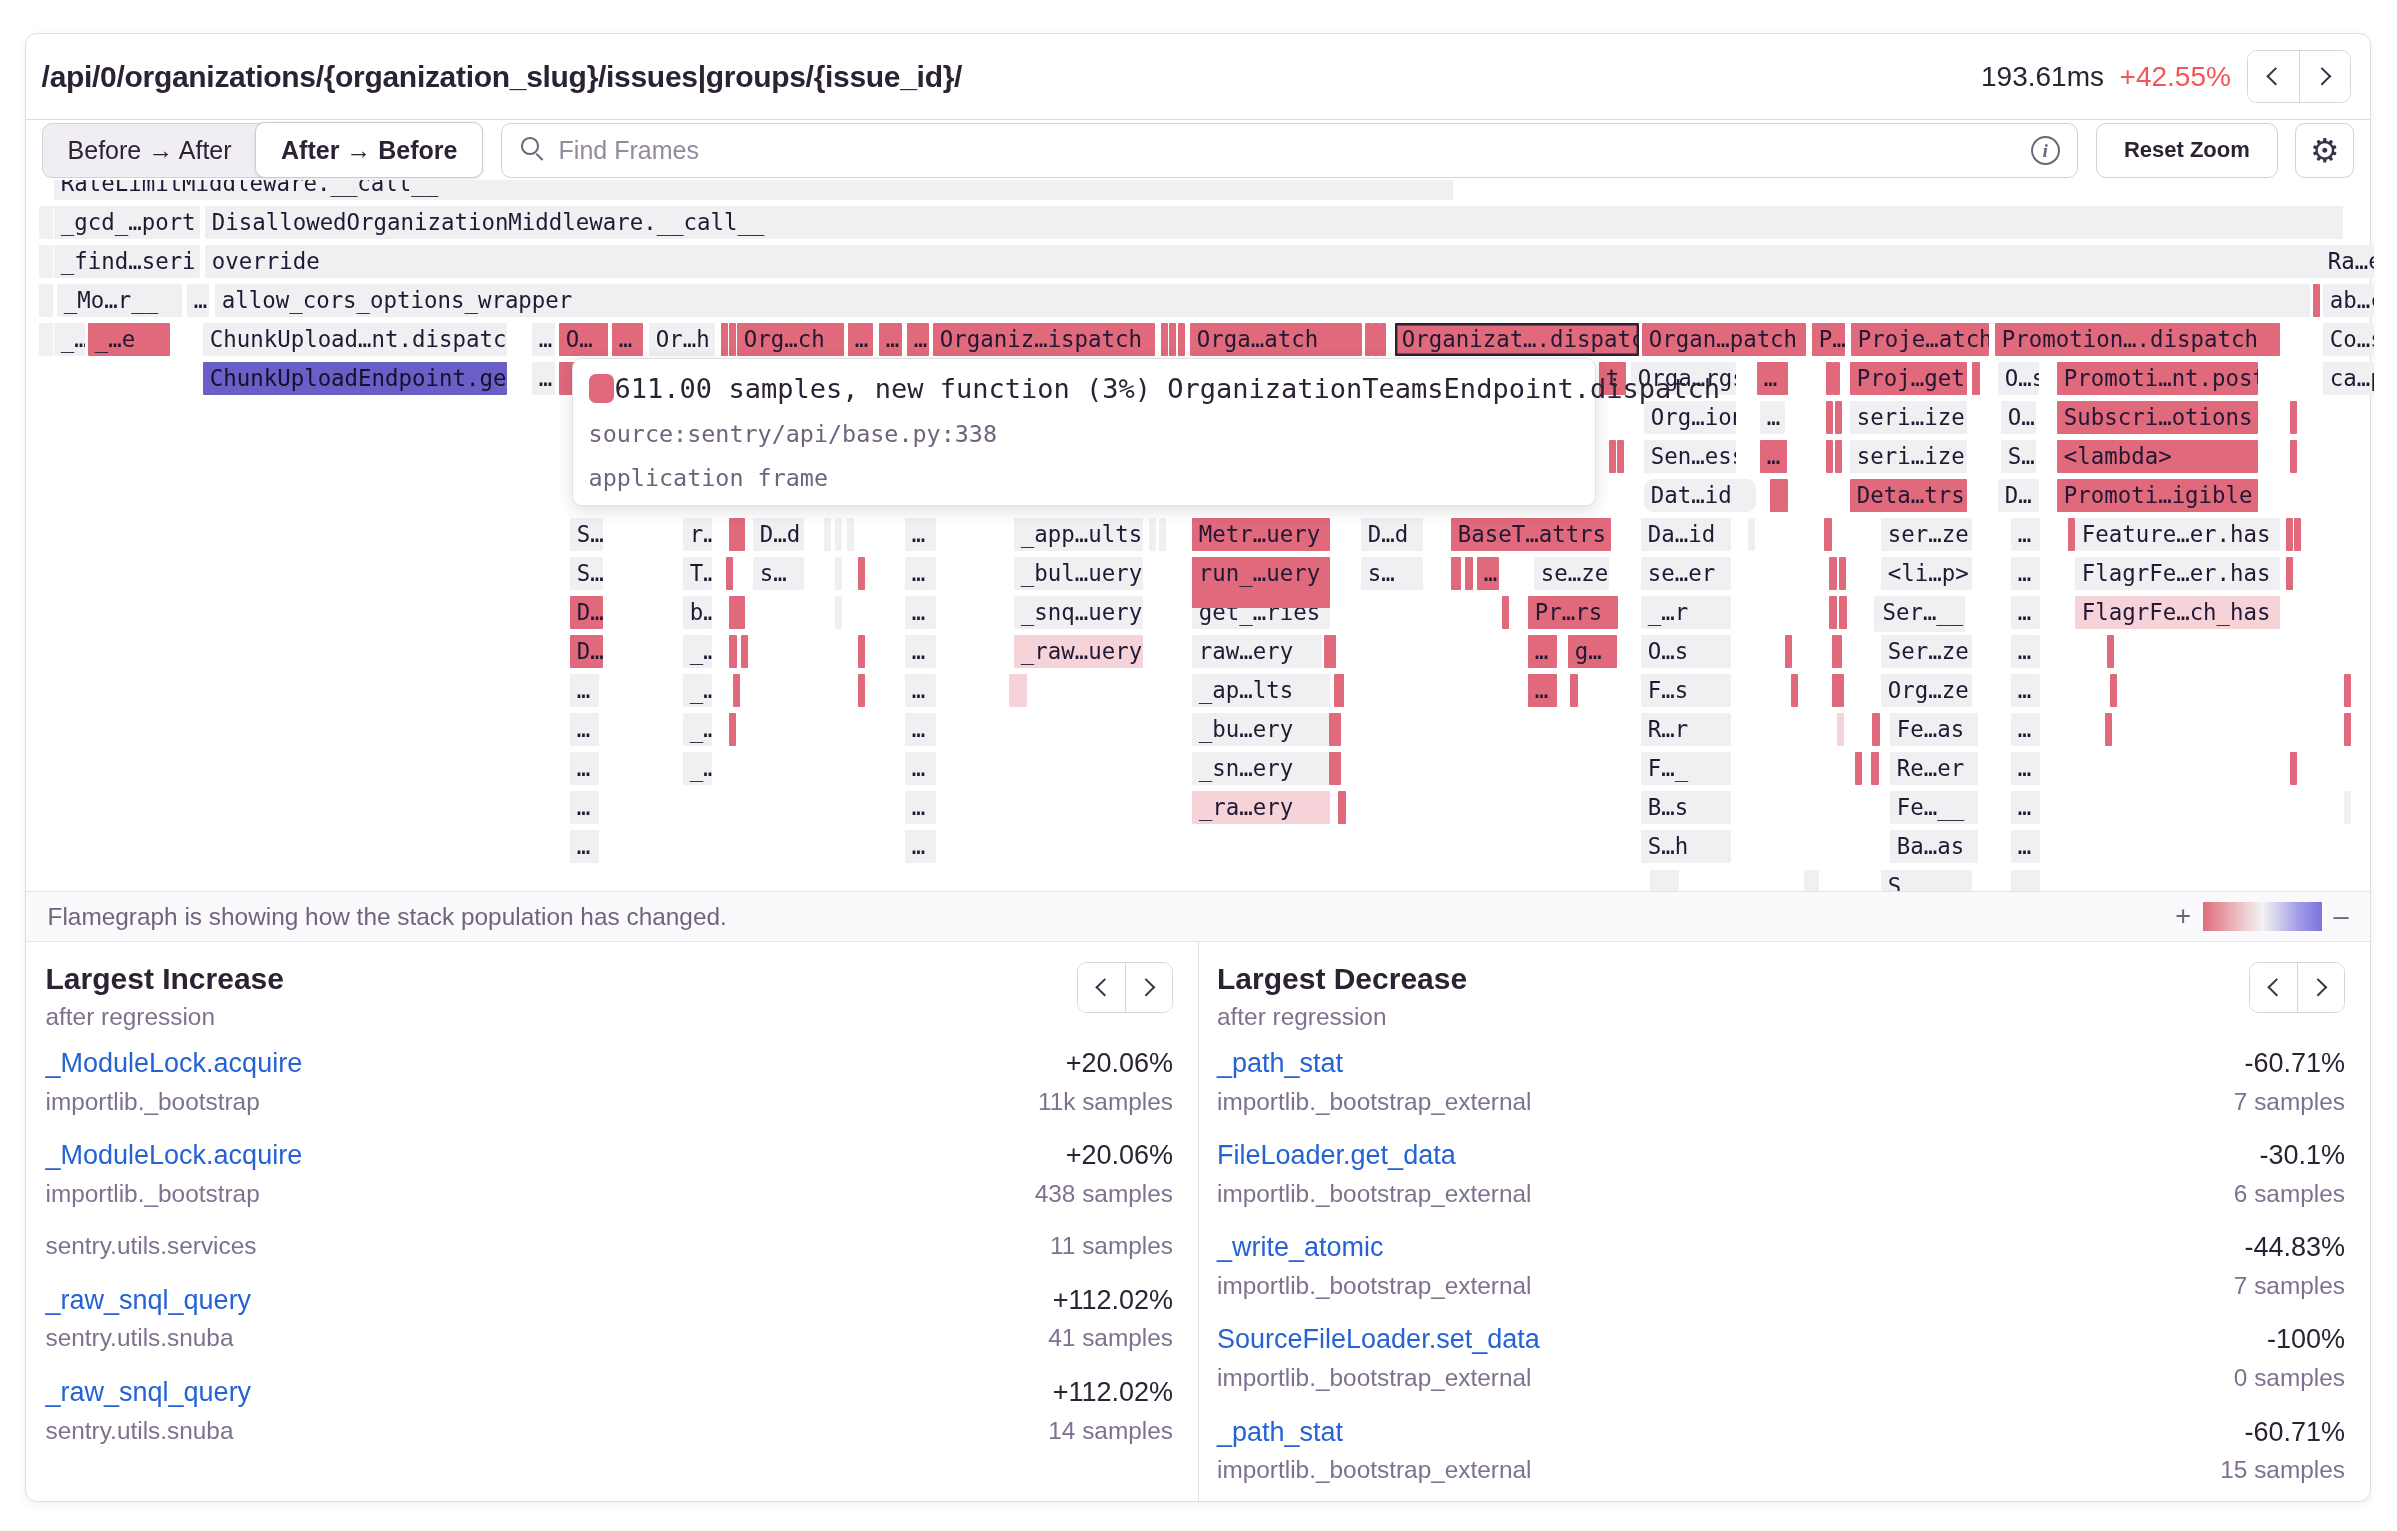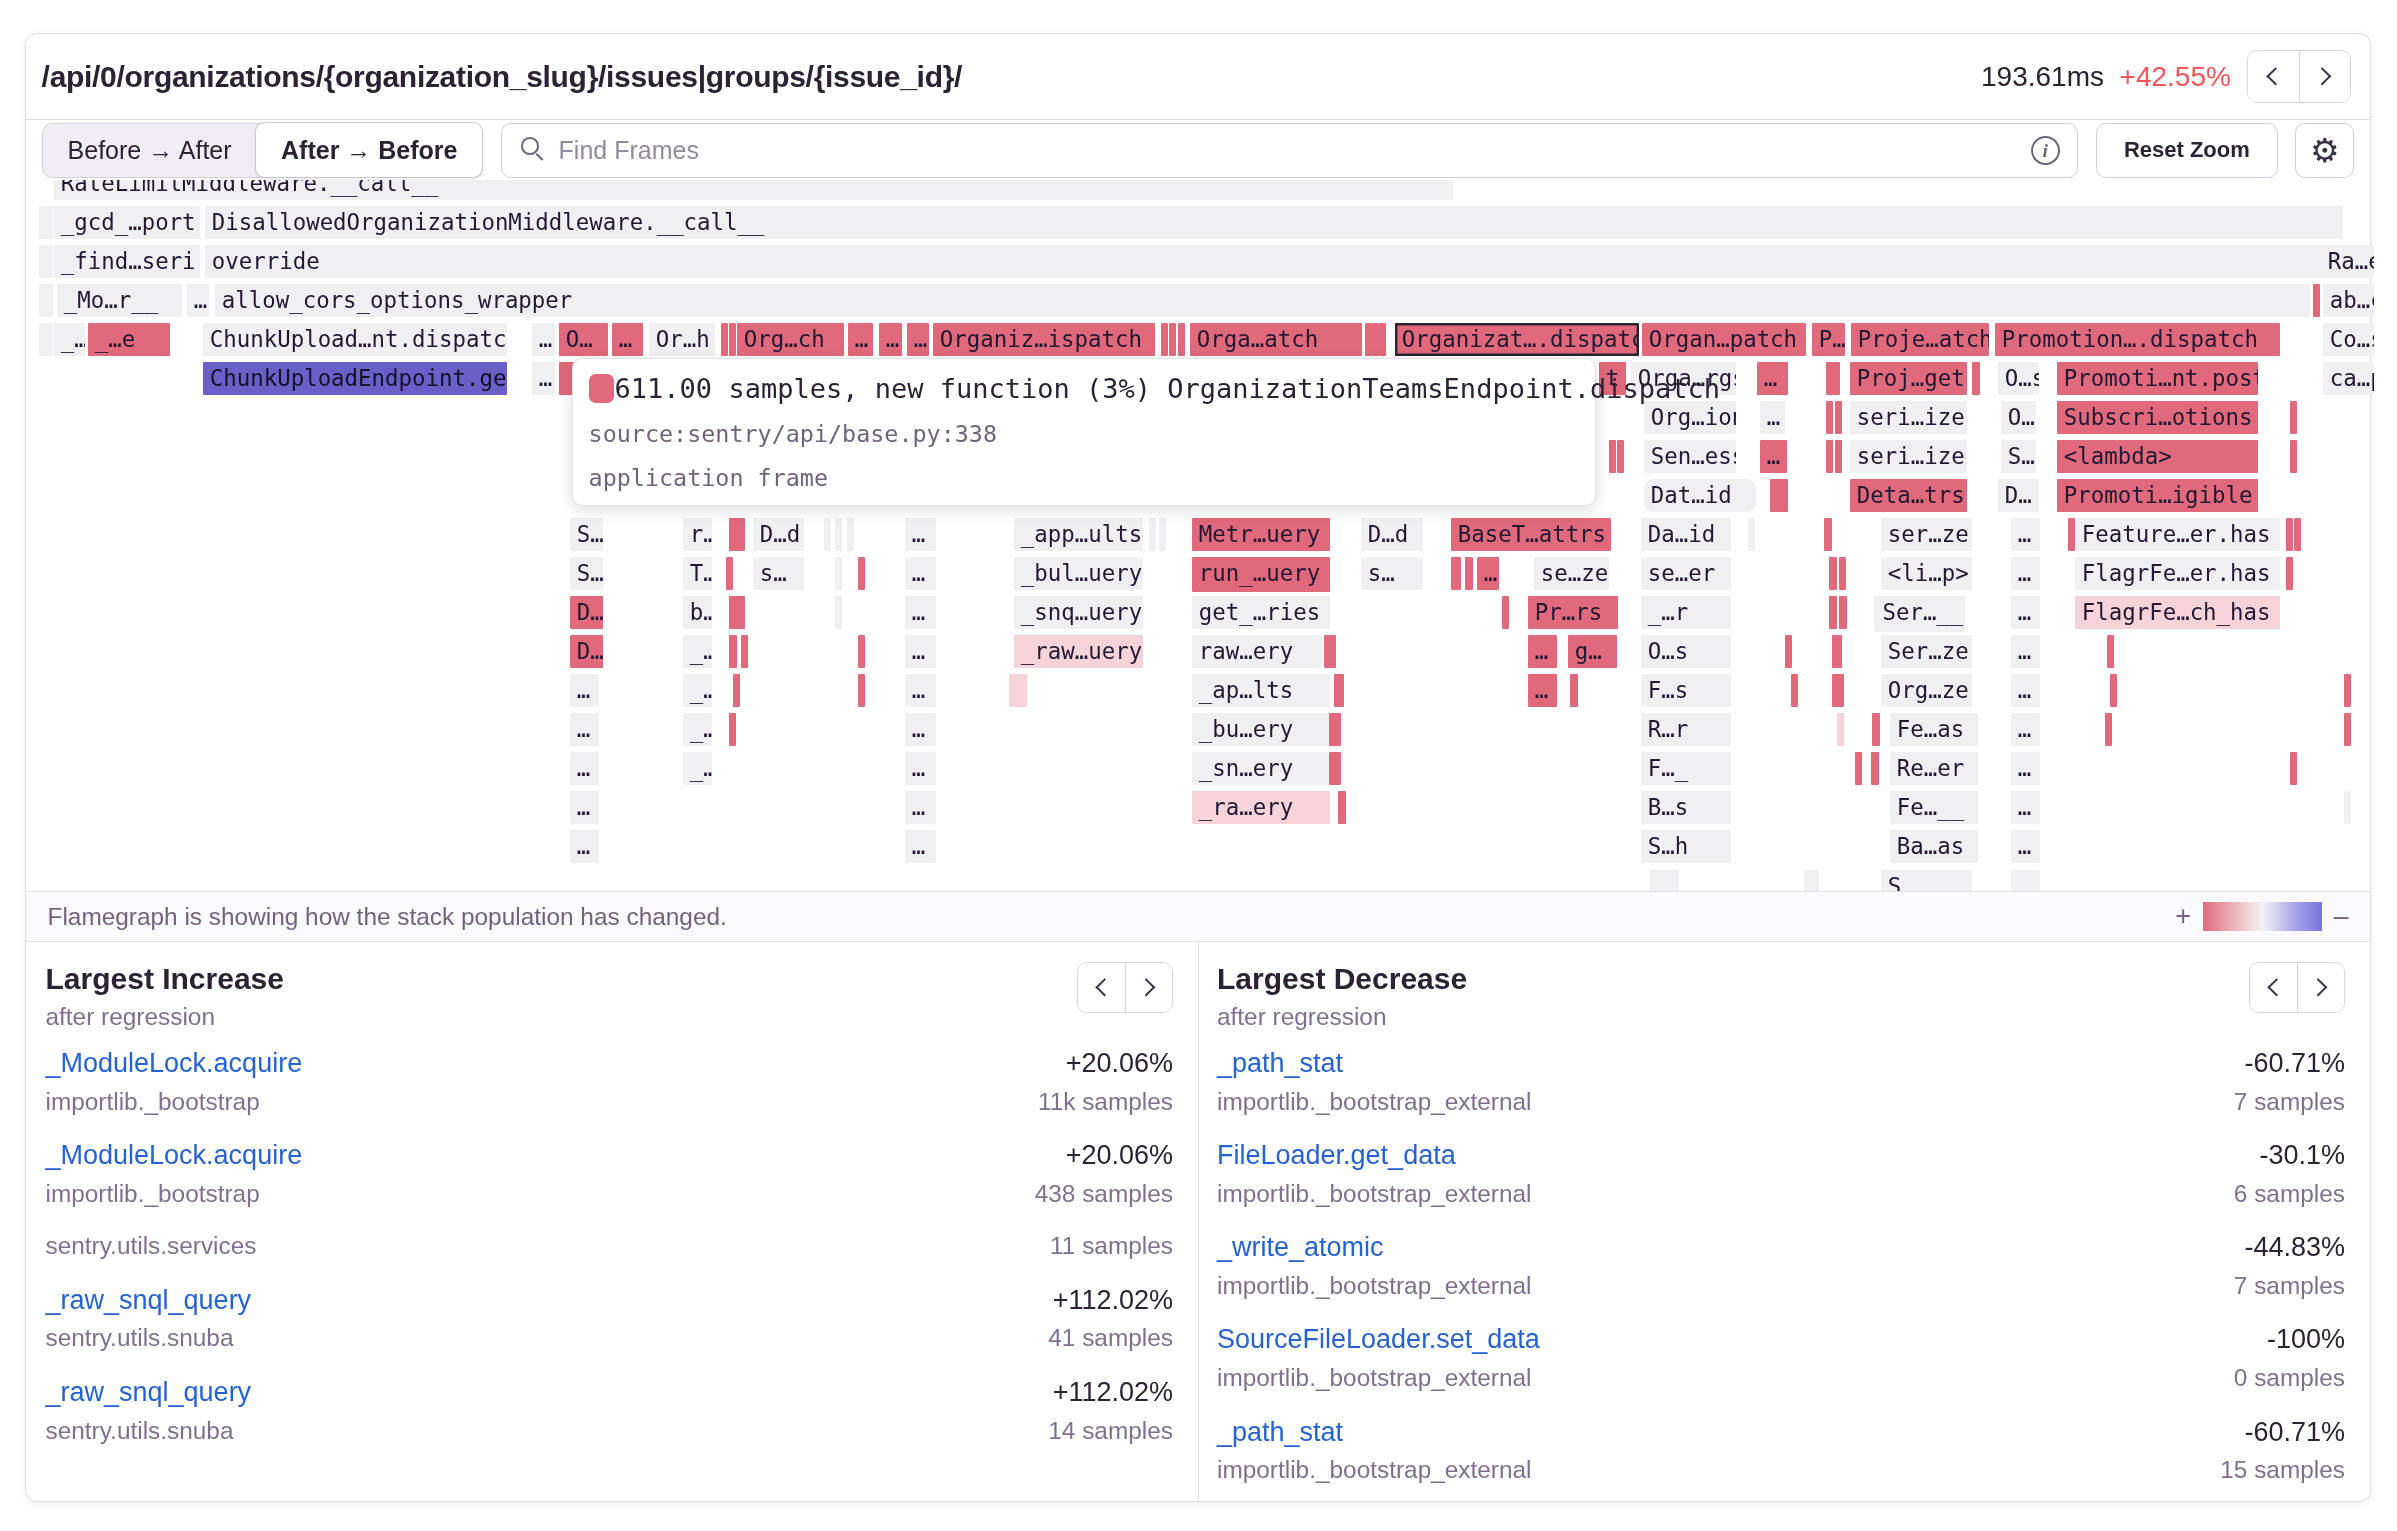--- a/index.html
+++ b/index.html
@@ -251,21 +251,21 @@
       </div>
       <div class="frow" style="top: 377px;">
         <div class="fr c-g" style="left: 570px; width: 33px; height: 33px;">S…</div>
         <div class="fr c-g" style="left: 683px; width: 29px; height: 33px;">T…</div>
         <div class="fr c-r" style="left: 726px; width: 3.9px; height: 33px;"></div>
         <div class="fr c-g" style="left: 753px; width: 51px; height: 33px;">s…</div>
         <div class="fr c-g" style="left: 835px; width: 4.9px; height: 33px;"></div>
         <div class="fr c-r" style="left: 858px; width: 4.9px; height: 33px;"></div>
         <div class="fr c-g" style="left: 905px; width: 31px; height: 33px;">…</div>
         <div class="fr c-g" style="left: 1014px; width: 129px; height: 33px;">_bul…uery</div>
-        <div class="fr c-r" style="left: 1192px; width: 138px; height: 35px;">run_…uery</div>
+        <div class="fr c-r" style="left: 1192px; width: 138px; height: 51px;">run_…uery</div>
         <div class="fr c-g" style="left: 1361px; width: 62px; height: 33px;">s…</div>
         <div class="fr c-r" style="left: 1451px; width: 9.8px; height: 33px;"></div>
         <div class="fr c-r" style="left: 1465px; width: 7.8px; height: 33px;"></div>
         <div class="fr c-r" style="left: 1477px; width: 21.5px; height: 33px;">…</div>
         <div class="fr c-g" style="left: 1534px; width: 75px; height: 33px;">se…ze</div>
         <div class="fr c-g" style="left: 1641px; width: 90px; height: 33px;">se…er</div>
         <div class="fr c-r" style="left: 1829px; width: 7.8px; height: 33px;"></div>
         <div class="fr c-r" style="left: 1839px; width: 5.9px; height: 33px;"></div>
         <div class="fr c-g" style="left: 1881px; width: 91px; height: 33px;">&lt;li…p&gt;</div>
         <div class="fr c-g" style="left: 2011px; width: 29px; height: 33px;">…</div>

